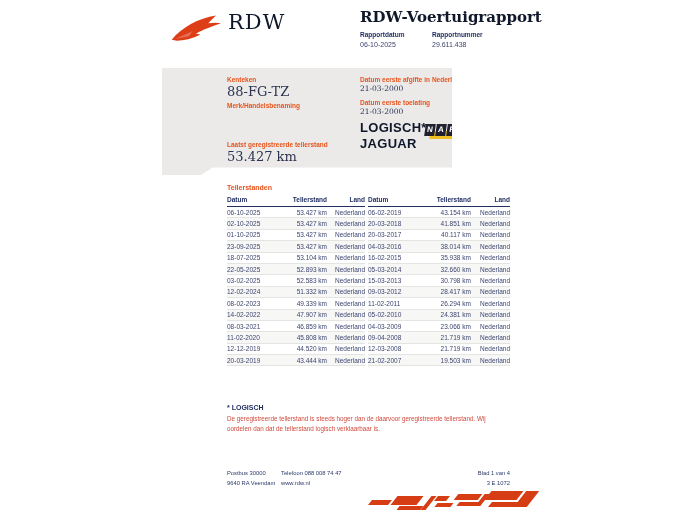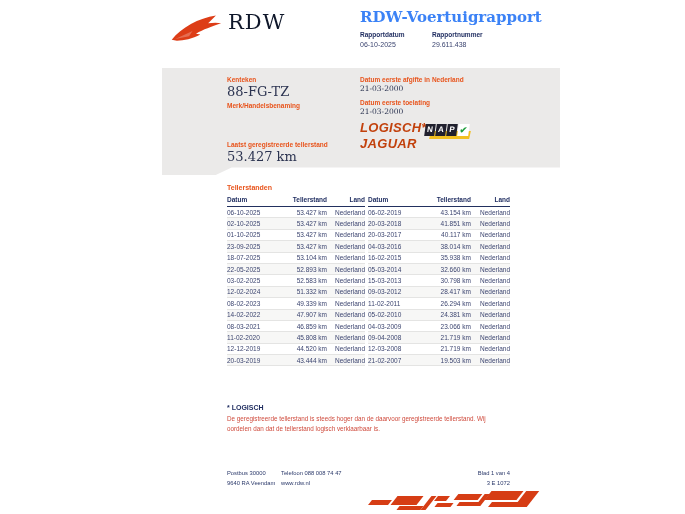--- a/index.html
+++ b/index.html
@@ -4,40 +4,40 @@
 <style>
   html,body{margin:0;padding:0;background:#ffffff;}
   #page{position:relative;width:685px;height:514px;background:#ffffff;overflow:hidden;
         font-family:"Liberation Sans",sans-serif;color:#24335e;}
 
   
   .logo-swoosh{position:absolute;left:170px;top:12px;width:52px;height:33px;}
   .logo-text{position:absolute;left:228px;top:10px;font-family:"DejaVu Serif",serif;
              font-size:21px;letter-spacing:1px;color:#0f172a;}
   .doc-title{position:absolute;left:360px;top:8px;font-family:"DejaVu Serif",serif;
-             font-weight:bold;font-size:15px;color:#3b82f6;}
+             font-weight:bold;font-size:15px;color:#0f172a;}
   .meta-label{position:absolute;font-size:6.5px;font-weight:bold;color:#1c2a5e;}
   .meta-value{position:absolute;font-size:7px;color:#3c4570;}
   #rd-label{left:360px;top:31px;} #rd-value{left:360px;top:41px;}
   #rn-label{left:432px;top:31px;} #rn-value{left:432px;top:41px;}
 
   
-  .card{position:absolute;left:162px;top:68px;width:398px;height:107px;background:#ebeae9;
+  .card{position:absolute;left:162px;top:68px;width:290px;height:107px;background:#ebeae9;
         clip-path:polygon(0 0,100% 0,100% 93%,17.5% 93%,13.5% 100%,0 100%);}
   .card .lbl{position:absolute;font-size:6.5px;font-weight:bold;color:#e8541c;}
   .card .val{position:absolute;font-family:"DejaVu Serif",serif;color:#2b3350;}
 
   .k-lbl{left:65px;top:8px;}   .k-val{left:65px;top:16px;font-size:13px;}
   .m-lbl{left:65px;top:34px;}  .m-val{left:65px;top:42px;font-size:11.5px;width:150px;line-height:1.15;}
   .t-lbl{left:65px;top:73px;}  .t-val{left:65px;top:81px;font-size:13px;}
 
   .a-lbl{left:198px;top:8px;width:150px;}  .a-val{left:198px;top:16px;font-size:7.5px;font-family:"Liberation Sans",sans-serif;color:#3c4570;}
   .o-lbl{left:198px;top:31px;}             .o-val{left:198px;top:39px;font-size:7.5px;font-family:"Liberation Sans",sans-serif;color:#3c4570;}
   .oordeel{position:absolute;left:198px;top:52px;font-size:13px;font-weight:bold;
-           line-height:1.25;color:#c2410c;letter-spacing:.3px;font-style:italic;}
+           line-height:1.25;color:#0f172a;letter-spacing:.3px;}
 
   
   .nap{position:absolute;left:263px;top:54px;width:46px;height:20px;}
   .nap-yellow{position:absolute;left:5px;top:9px;width:40px;height:8px;background:#f2c021;
               transform:skewX(-12deg);}
   .nap-box{position:absolute;top:2px;width:10px;height:12px;background:#20202e;color:#fff;
            font-size:8px;font-weight:bold;text-align:center;line-height:12px;
            transform:skewX(-8deg);}
   .nap-b1{left:0;} .nap-b2{left:11px;} .nap-b3{left:22px;}
   .nap-check{position:absolute;left:33px;top:2px;width:11px;height:12px;background:#ffffff;

